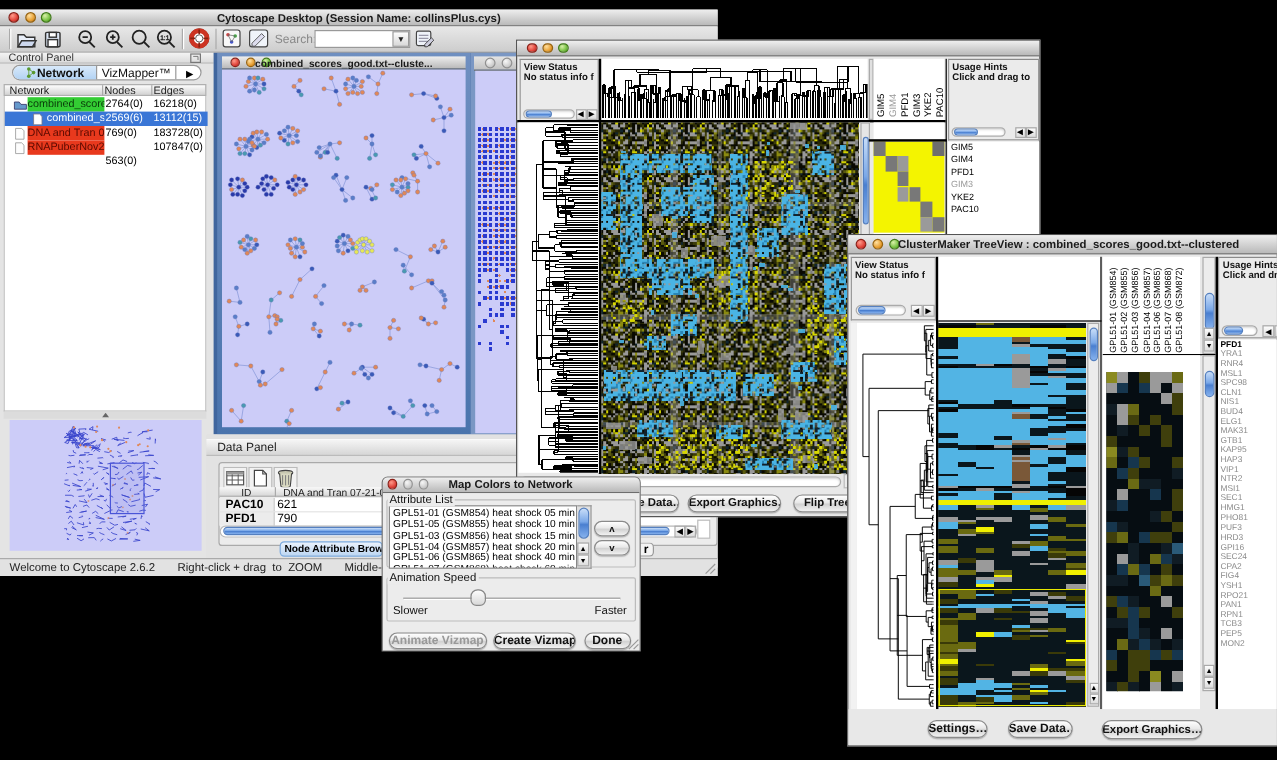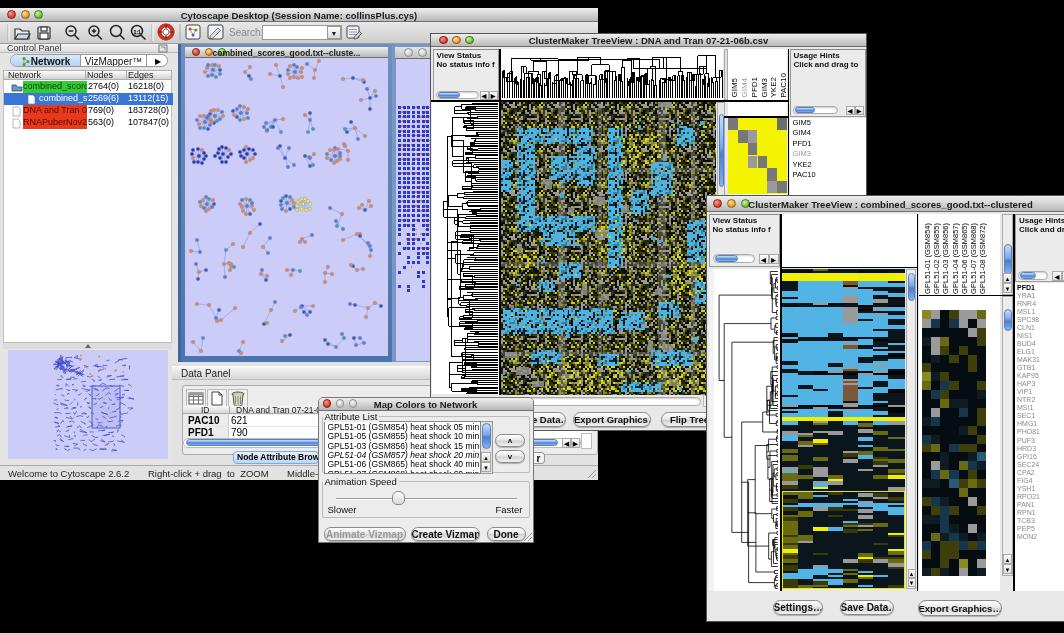--- a/index.html
+++ b/index.html
@@ -119,21 +119,21 @@
           </svg>
  <span class="abs" style="left:19px;top:0;width:64px;height:12px;background:#e8391d;color:#5a0a00;overflow:hidden;white-space:nowrap;">DNA and Tran 07</span>
  <span class="abs" style="left:84px;top:0;">769(0)</span>
           <span class="abs" style="left:124px;top:0;">183728(0)</span>
 </div>
 <div class="abs" style="left:0;top:37px;width:169px;height:12px;">
  <svg class="abs" style="left:8px;top:1px;" width="9" height="11">
             <path d="M1 10V1h5l2 2v7z" fill="#fdfdfd" stroke="#999" stroke-width="0.7"></path>
           </svg>
  <span class="abs" style="left:19px;top:0;width:64px;height:12px;background:#e8391d;color:#5a0a00;overflow:hidden;white-space:nowrap;">RNAPuberNov2+</span>
- <span class="abs" style="left:84px;top:0;">563(0)</span>
+ <span class="abs" style="left:84px;top:12px;">563(0)</span>
           <span class="abs" style="left:124px;top:0;">107847(0)</span>
 </div>
       </div>
       <div class="abs" style="left:3px;top:299px;width:169px;height:6px;background:#dcdcdc;">
         <svg style="position:absolute;left:82px;top:1px;" width="6" height="4">
           <path d="M0 4L3 0L6 4z" fill="#666"></path>
         </svg>
       </div>
       <div class="abs" style="left:8px;top:306px;width:160px;height:109px;background:#ccccf8;"><svg width="160" height="109" viewBox="0 0 160 109">
           <path d="M56.7 18.3L59.3 21.8L52.3 15.6L51.8 15.6M69.1 8.3L69.5 5.5L66.2 7.7L73.8 9.4M50.4 11.0L45.4 14.7L54.7 14.0L54.9 13.4M74.7 20.3L71.3 23.8L74.5 22.8L75.6 19.6M59.5 13.7L56.9 9.9L63.9 16.7L66.3 15.6M64.4 19.5L59.3 21.2L63.6 16.2L60.2 19.7M56.6 14.3L58.1 13.2L51.4 14.2L52.9 11.6M55.1 12.6L49.1 14.1L61.4 11.5L58.1 16.9M51.1 8.6L55.4 11.9L53.1 5.1L49.9 12.2M73.0 20.5L68.9 24.0L71.3 22.6L68.0 25.2M65.7 19.0L61.7 20.2L66.8 19.9L63.7 21.3M58.9 11.3L54.2 13.2L53.4 8.6L52.8 12.8M64.5 15.8L58.0 15.2L62.3 11.7L57.5 20.8M53.2 11.4L49.9 12.4L47.2 11.1L51.3 14.8M50.1 12.0L50.1 16.7L50.4 11.8L52.5 10.0M50.8 15.0L56.6 17.4L47.4 16.9L55.7 12.6M65.3 12.4L61.7 10.3L61.1 10.9L58.8 11.4M52.3 19.6L53.7 14.7L56.1 16.6L52.0 20.2M58.7 11.2L57.7 7.6L63.7 7.3L63.2 8.4M57.9 13.0L51.4 9.3L55.9 12.4L63.2 17.9M51.1 15.6L45.9 18.7L48.7 19.6L51.8 11.9M50.1 10.5L55.3 7.0L49.8 9.2L48.0 13.5M55.6 18.9L57.9 23.3L55.8 23.1L54.7 19.7M66.1 21.1L71.7 17.3L61.1 21.5L70.5 21.4M57.8 23.3L55.0 19.2L51.5 18.6L61.0 19.4M68.6 21.6L75.6 24.7L67.6 22.8L73.3 23.8M90.8 17.1L86.9 16.0L95.7 17.0M89.8 17.4L89.3 14.4L85.1 16.0M92.6 19.2L90.1 21.3L96.1 18.7M121.7 17.1L121.5 15.7L121.3 19.6M101.6 10.3L100.4 10.2L98.5 10.8M79.5 17.9L76.3 15.5L80.4 16.7M116.9 14.0L117.2 16.0L114.1 15.4M106.6 13.1L111.2 10.3L110.2 11.0M114.9 9.8L110.5 9.8L119.2 8.4M99.4 15.3L96.8 15.5L94.5 15.0M53.0 25.1L53.3 26.8L55.5 27.7M62.1 27.3L66.3 27.3L65.8 26.7M69.9 26.3L71.8 24.5L75.2 26.4M78.9 26.4L82.6 27.1L85.2 25.5M89.6 26.2L92.3 27.7L92.5 27.8M98.5 27.3L103.5 25.5L99.0 25.9M108.4 26.9L116.3 25.8L111.7 26.3M49.1 29.5L50.8 29.8L54.0 29.4M58.0 29.7L63.4 29.0L58.6 29.1M65.2 29.7L66.1 28.7L69.3 28.8M73.2 31.8L77.7 31.4L78.0 31.8M83.6 29.2L86.6 30.7L86.1 31.7M90.4 30.4L93.5 29.6L92.5 30.9M100.8 29.9L106.9 29.0L106.3 29.2M112.9 29.8L120.1 29.5L115.6 29.0M48.0 35.4L51.2 36.0L49.8 34.5M57.9 36.4L58.3 33.6L61.1 36.5M64.6 34.0L64.6 35.3L66.1 33.8M74.4 34.8L77.5 36.2L74.9 36.2M81.5 36.6L87.2 35.6L87.0 35.2M91.5 35.6L94.5 33.3L97.9 34.6M102.1 35.4L104.3 36.5L105.4 35.4M111.0 35.3L115.7 36.1L115.6 36.8M120.1 34.2L121.8 34.9L123.5 36.8M47.8 39.7L54.3 38.4L53.7 39.5M58.4 39.5L61.9 40.7L60.8 39.5M64.3 39.6L69.7 40.2L67.3 41.3M73.6 38.5L82.2 40.1L77.6 41.5M85.2 38.4L90.4 40.4L86.8 38.3M94.3 41.0L98.3 37.9L101.5 38.6M106.3 41.3L107.3 41.0L111.0 37.9M115.7 40.4L121.0 40.5L118.4 40.2M47.1 45.1L47.4 44.5L47.9 44.7M53.3 44.8L56.3 46.0L56.1 46.4M59.3 44.8L60.5 43.0L61.0 44.5M69.9 44.6L70.5 45.3L73.8 43.1M80.5 43.8L82.9 45.4L81.1 44.2M87.8 45.4L89.8 45.3L91.2 43.3M97.4 45.4L101.4 42.4L102.6 44.7M106.6 44.2L110.2 43.5L107.3 45.9M114.4 45.7L114.9 43.9L117.1 45.1M45.9 50.2L49.1 49.9L49.1 49.9M56.6 49.8L58.6 50.6L61.0 50.4M66.0 50.4L67.1 49.3L66.5 49.3M76.2 50.0L78.5 47.8L77.3 49.3M84.1 48.4L88.2 48.9L87.0 48.7M90.0 48.1L90.9 49.5L94.8 47.0M100.9 47.9L102.3 50.2L104.0 50.0M107.6 47.8L115.9 47.2L108.9 50.0M119.6 48.2L126.0 49.1L121.1 47.4M45.4 53.1L50.0 54.9L49.7 54.1M52.1 52.6L59.3 55.5L52.6 54.5M61.8 54.8L63.8 52.8L64.4 51.9M68.9 54.8L69.8 55.2L69.7 52.4M78.5 52.3L81.7 53.2L79.4 53.7M85.2 55.1L88.6 53.3L88.1 53.1M95.1 52.9L98.5 53.5L95.4 52.2M103.6 54.7L107.2 54.1L105.6 53.9M111.9 55.0L112.6 52.5L117.8 55.3M48.6 58.9L49.2 59.6L50.4 58.2M56.0 58.4L60.3 58.0L58.2 57.7M63.0 59.3L68.2 57.7L64.5 57.5M72.0 57.2L73.7 56.5L72.8 57.1M80.5 57.4L83.0 58.5L80.7 56.6M92.1 57.7L94.7 56.3L93.7 56.9M100.5 59.2L100.6 57.9L101.2 57.0M108.2 59.7L111.2 58.4L112.0 56.5M119.6 57.9L125.1 58.0L121.7 59.8M46.2 62.7L51.4 62.7L53.5 63.7M57.3 63.7L62.2 63.2L62.4 62.9M65.7 62.1L66.6 64.5L68.8 61.1M73.3 63.8L78.6 63.8L75.1 62.5M83.3 63.3L83.6 62.7L86.3 64.4M93.1 62.3L99.9 64.5L93.7 62.5M103.8 62.0L108.1 61.6L106.8 60.9M112.0 61.2L112.9 64.4L120.0 62.8M46.4 67.7L49.8 68.2L47.2 67.0M57.8 67.4L64.5 68.9L62.2 66.0M68.1 66.9L72.0 65.6L75.0 66.5M78.5 66.9L80.0 67.6L80.8 65.7M87.6 68.7L88.4 69.1L90.2 69.2M94.4 66.1L97.7 68.2L98.0 69.0M101.5 68.1L108.3 66.4L108.2 65.5M111.7 67.5L112.6 66.9L113.6 67.3M46.1 71.9L50.9 73.4L46.8 72.5M52.8 73.6L54.7 70.4L55.9 72.3M61.2 72.0L64.4 70.8L66.3 73.0M72.7 71.2L77.7 74.0L76.2 72.8M80.9 70.6L83.9 73.7L84.3 72.7M89.4 71.8L91.0 73.3L93.6 72.1M98.9 70.5L100.8 71.9L105.0 71.0M110.1 71.3L115.0 70.2L113.1 72.6M47.2 77.1L52.0 76.4L49.6 75.1M58.3 77.1L64.2 75.9L59.7 76.7M68.8 77.8L71.7 76.1L73.9 78.1M79.0 77.9L85.4 74.8L85.8 75.0M88.8 78.1L90.4 74.8L95.1 76.4M98.0 75.9L98.2 76.8L99.3 76.6M108.1 76.0L111.1 75.1L113.5 75.3M48.9 82.4L50.3 79.9L52.8 82.0M57.6 81.4L60.9 80.5L60.5 79.6M65.9 82.3L66.9 81.9L66.3 82.7M71.7 81.3L79.0 82.8L71.8 79.4M81.9 82.4L82.5 81.9L85.9 82.0M90.1 80.8L97.1 80.1L94.1 80.9M100.2 82.7L105.6 82.0L102.9 83.0M109.5 82.4L110.0 79.6L110.6 80.7M49.0 86.3L51.4 84.3L53.7 87.5M56.1 85.6L61.8 87.5L61.5 85.2M66.1 86.1L67.8 86.1L66.2 84.8M75.1 86.5L76.6 84.9L79.8 84.9M83.4 85.3L87.6 87.7L90.3 87.0M94.5 85.4L101.9 84.3L96.1 85.8M104.2 85.9L105.7 86.8L104.8 85.8M113.5 84.7L116.8 86.7L116.1 87.1M45.5 90.6L47.5 90.5L47.4 91.9M51.6 89.6L55.6 91.6L52.1 88.4M60.3 89.7L65.0 88.6L64.8 89.1M72.4 90.6L73.9 90.3L76.9 90.5M81.1 89.5L83.0 91.7L87.0 89.0M92.2 90.6L97.1 92.1L93.2 89.0M99.9 91.9L104.5 91.5L105.6 90.3M109.3 90.8L116.4 92.4L113.0 89.8M47.5 94.4L50.4 95.9L51.3 94.8M56.2 96.3L61.1 96.4L58.0 96.4M64.9 93.4L69.8 94.1L66.2 96.0M74.8 93.7L76.4 94.6L79.0 95.6M84.6 93.5L86.2 94.6L89.7 95.6M96.7 95.5L100.6 93.6L98.8 94.8M105.4 93.8L106.8 94.3L106.0 96.1M48.1 99.9L48.3 98.4L49.4 100.0M56.2 98.5L59.6 100.6L62.0 99.1M65.5 98.1L70.6 98.0L72.2 100.3M75.6 101.0L76.8 99.9L78.0 99.1M81.5 99.1L84.8 100.8L88.7 98.7M91.5 99.4L98.5 99.1L91.9 98.7M103.1 101.1L108.8 100.3L104.3 99.3" stroke="#3a46cc" stroke-width="0.8" fill="none" opacity="0.9"></path>
@@ -889,21 +889,20 @@
       <svg style="position:absolute;right:1px;bottom:1px;" width="10" height="10">
         <path d="M9 1L1 9M9 5L5 9" stroke="#999" stroke-width="1"></path>
       </svg>
     </div>
   </div>
 <div class="abs" style="left:430px;top:33px;width:437px;height:398px;background:#e8e8e8;border:1px solid #555;">
     <div class="abs tbar" style="left:0;top:0;width:435px;height:13px;">
       <span class="light lr" style="left:8px;width:8.5px;height:8.5px;margin-top:-4.2px;"></span>
       <span class="light lo" style="left:21px;width:8.5px;height:8.5px;margin-top:-4.2px;"></span>
       <span class="light lg" style="left:34px;width:8.5px;height:8.5px;margin-top:-4.2px;"></span>
-      <div class="ttext" style="top:1px;font-size:9.5px;">ClusterMaker TreeView : DNA and Tran 07-21-06b.csv</div>
     </div>
     <div class="abs panel" style="left:1.5px;top:14.5px;width:66px;height:52px;font-size:8px;color:#111;">
       <span style="position:absolute;left:3px;top:1px;">View Status</span>
       <span style="position:absolute;left:3px;top:10px;white-space:nowrap;">No status info f</span>
       <div class="sbtrack" style="left:2px;top:41px;width:43px;height:8px;">
         <div class="sbthumb" style="left:1px;top:0.5px;width:22px;height:6px;"></div>
       </div>
       <div class="sbbtn" style="left:46px;top:41px;width:9px;height:9px;line-height:9px;font-size:6px;">◀</div>
       <div class="sbbtn" style="left:55px;top:41px;width:9px;height:9px;line-height:9px;font-size:6px;">▶</div>
     </div>
@@ -2592,21 +2591,21 @@
       <span class="light lgray" style="left:17px;width:8.5px;height:8.5px;margin-top:-4.2px;"></span>
       <span class="light lgray" style="left:30px;width:8.5px;height:8.5px;margin-top:-4.2px;"></span>
       <div class="ttext" style="top:1px;font-size:9.5px;">Map Colors to Network</div>
     </div>
     <span class="abs" style="left:4px;top:13px;font-size:9.5px;color:#111;background:#ececec;padding:0 2px;z-index:3;">Attribute List</span>
     <div class="abs" style="left:3px;top:18px;width:208px;height:57px;border:1px solid #bbb;border-radius:2px;"></div>
     <div class="abs" style="left:5px;top:23px;width:157px;height:53px;background:#fff;border:1px solid #888;overflow:hidden;font-size:8.5px;color:#000;">
       <span style="position:absolute;left:3px;top:0.5px;white-space:nowrap;">GPL51-01 (GSM854) heat shock 05 min</span>
       <span style="position:absolute;left:3px;top:9.8px;white-space:nowrap;">GPL51-05 (GSM855) heat shock 10 min</span>
       <span style="position:absolute;left:3px;top:19.1px;white-space:nowrap;">GPL51-03 (GSM856) heat shock 15 min</span>
-      <span style="position:absolute;left:3px;top:28.4px;white-space:nowrap;font-style:italic;">GPL51-04 (GSM857) heat shock 20 min</span>
+      <span style="position:absolute;left:3px;top:28.4px;white-space:nowrap;">GPL51-04 (GSM857) heat shock 20 min</span>
       <span style="position:absolute;left:3px;top:37.7px;white-space:nowrap;">GPL51-06 (GSM865) heat shock 40 min</span>
       <span style="position:absolute;left:3px;top:47.0px;white-space:nowrap;">GPL51-07 (GSM868) heat shock 60 min</span>
     </div>
     <div class="abs" style="left:162px;top:23px;width:12px;height:53px;background:#e0e0e0;border:1px solid #999;border-left:none;">
       <div class="sbthumb" style="position:absolute;left:1px;top:1px;width:9px;height:26px;border-radius:4.5px;"></div>
       <div class="sbbtn" style="left:0.5px;bottom:11px;width:10px;height:10px;line-height:10px;font-size:6px;">▲</div>
       <div class="sbbtn" style="left:0.5px;bottom:0.5px;width:10px;height:10px;line-height:10px;font-size:6px;">▼</div>
     </div>
     <div class="aquabtn" style="left:176.5px;top:36.5px;width:30px;height:13px;font-size:8px;line-height:12px;border-radius:7px;">ʌ</div>
     <div class="aquabtn" style="left:176.5px;top:52px;width:30px;height:13px;font-size:8px;line-height:12px;border-radius:7px;">v</div>

